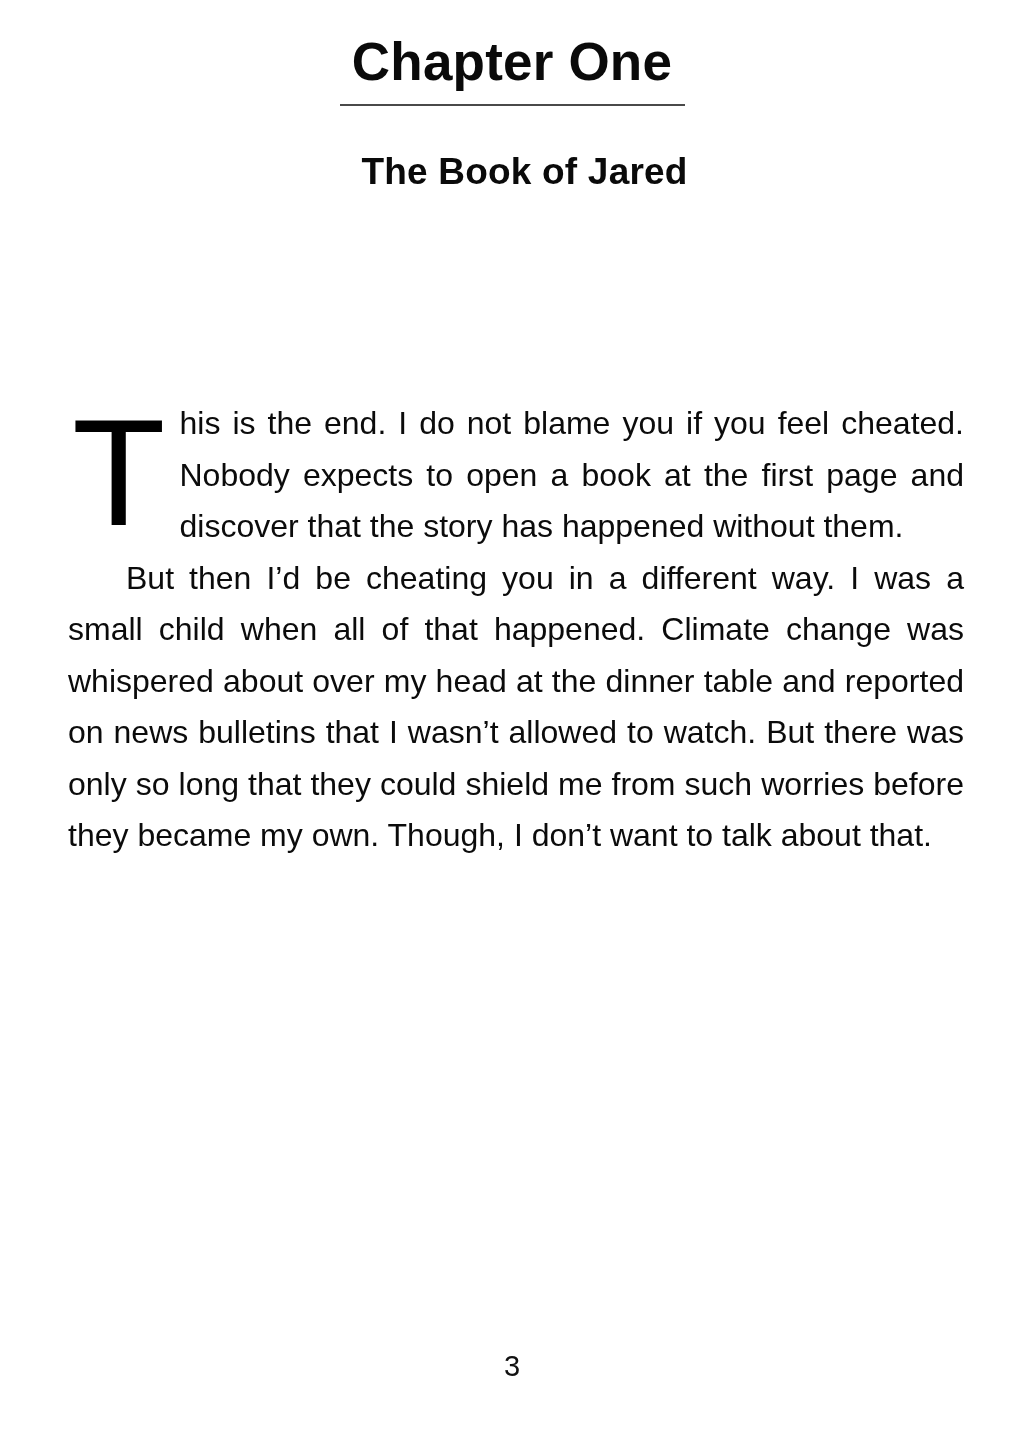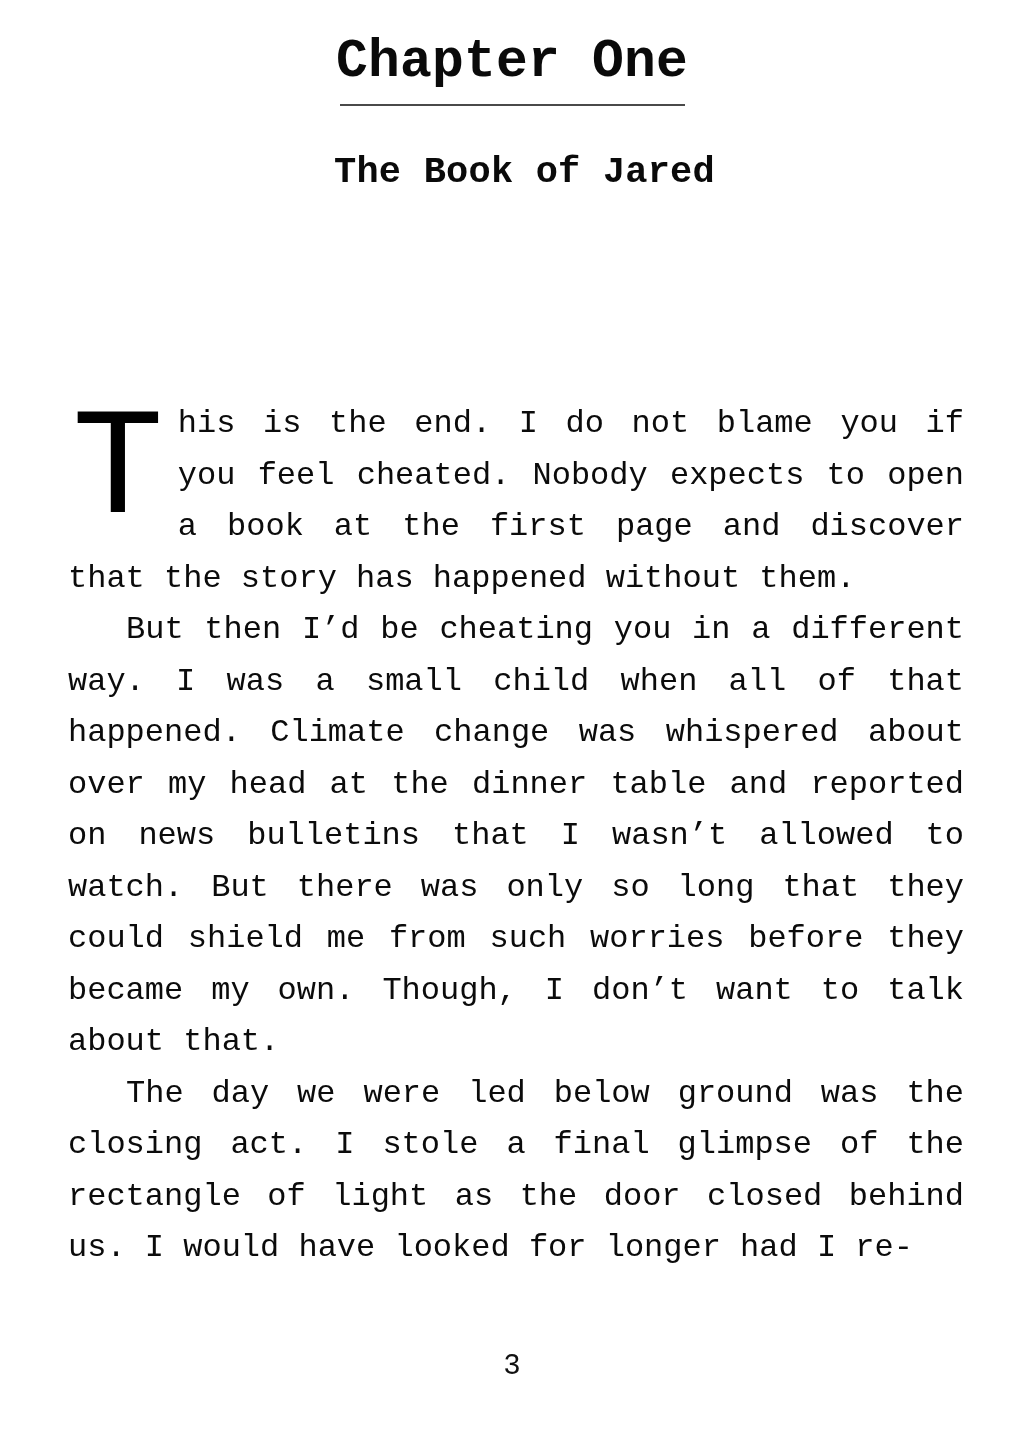--- a/index.html
+++ b/index.html
@@ -9,21 +9,21 @@
     background: #ffffff;
   }
 
   .page {
     position: relative;
     width: 1024px;
     height: 1438px;
     margin: 0 auto;
     background: #ffffff;
     overflow: hidden;
-    font-family: Liberation Mono, monospace;
+    font-family: Liberation Sans, sans-serif;
     color: #0b0b0b;
     -webkit-font-smoothing: antialiased;
   }
 
   
   .chapter-head {
     position: absolute;
     left: 0;
     right: 0;
     top: 34px;
@@ -109,18 +109,17 @@
 
   <div class="chapter-head">
     <h1 class="chapter-title">Chapter One</h1>
     <hr class="chapter-rule">
     <h2 class="chapter-subtitle">The Book of Jared</h2>
   </div>
 
   <div class="body-column">
     <p class="para first">This is the end. I do not blame you if you feel cheated. Nobody expects to open a book at the first page and discover that the story has happened without them.</p>
     <p class="para">But then I’d be cheating you in a different way. I was a small child when all of that happened. Climate change was whispered about over my head at the dinner table and reported on news bulletins that I wasn’t allowed to watch. But there was only so long that they could shield me from such worries before they became my own. Though, I don’t want to talk about that.</p>
-    <p class="para">The day we were led below ground was the closing act. I stole a final glimpse of the rectangle of light as the door closed behind us. I would have looked for longer had I re-</p>
   </div>
 
   <div class="folio">3</div>
 
 </div>
 
 </body></html>

